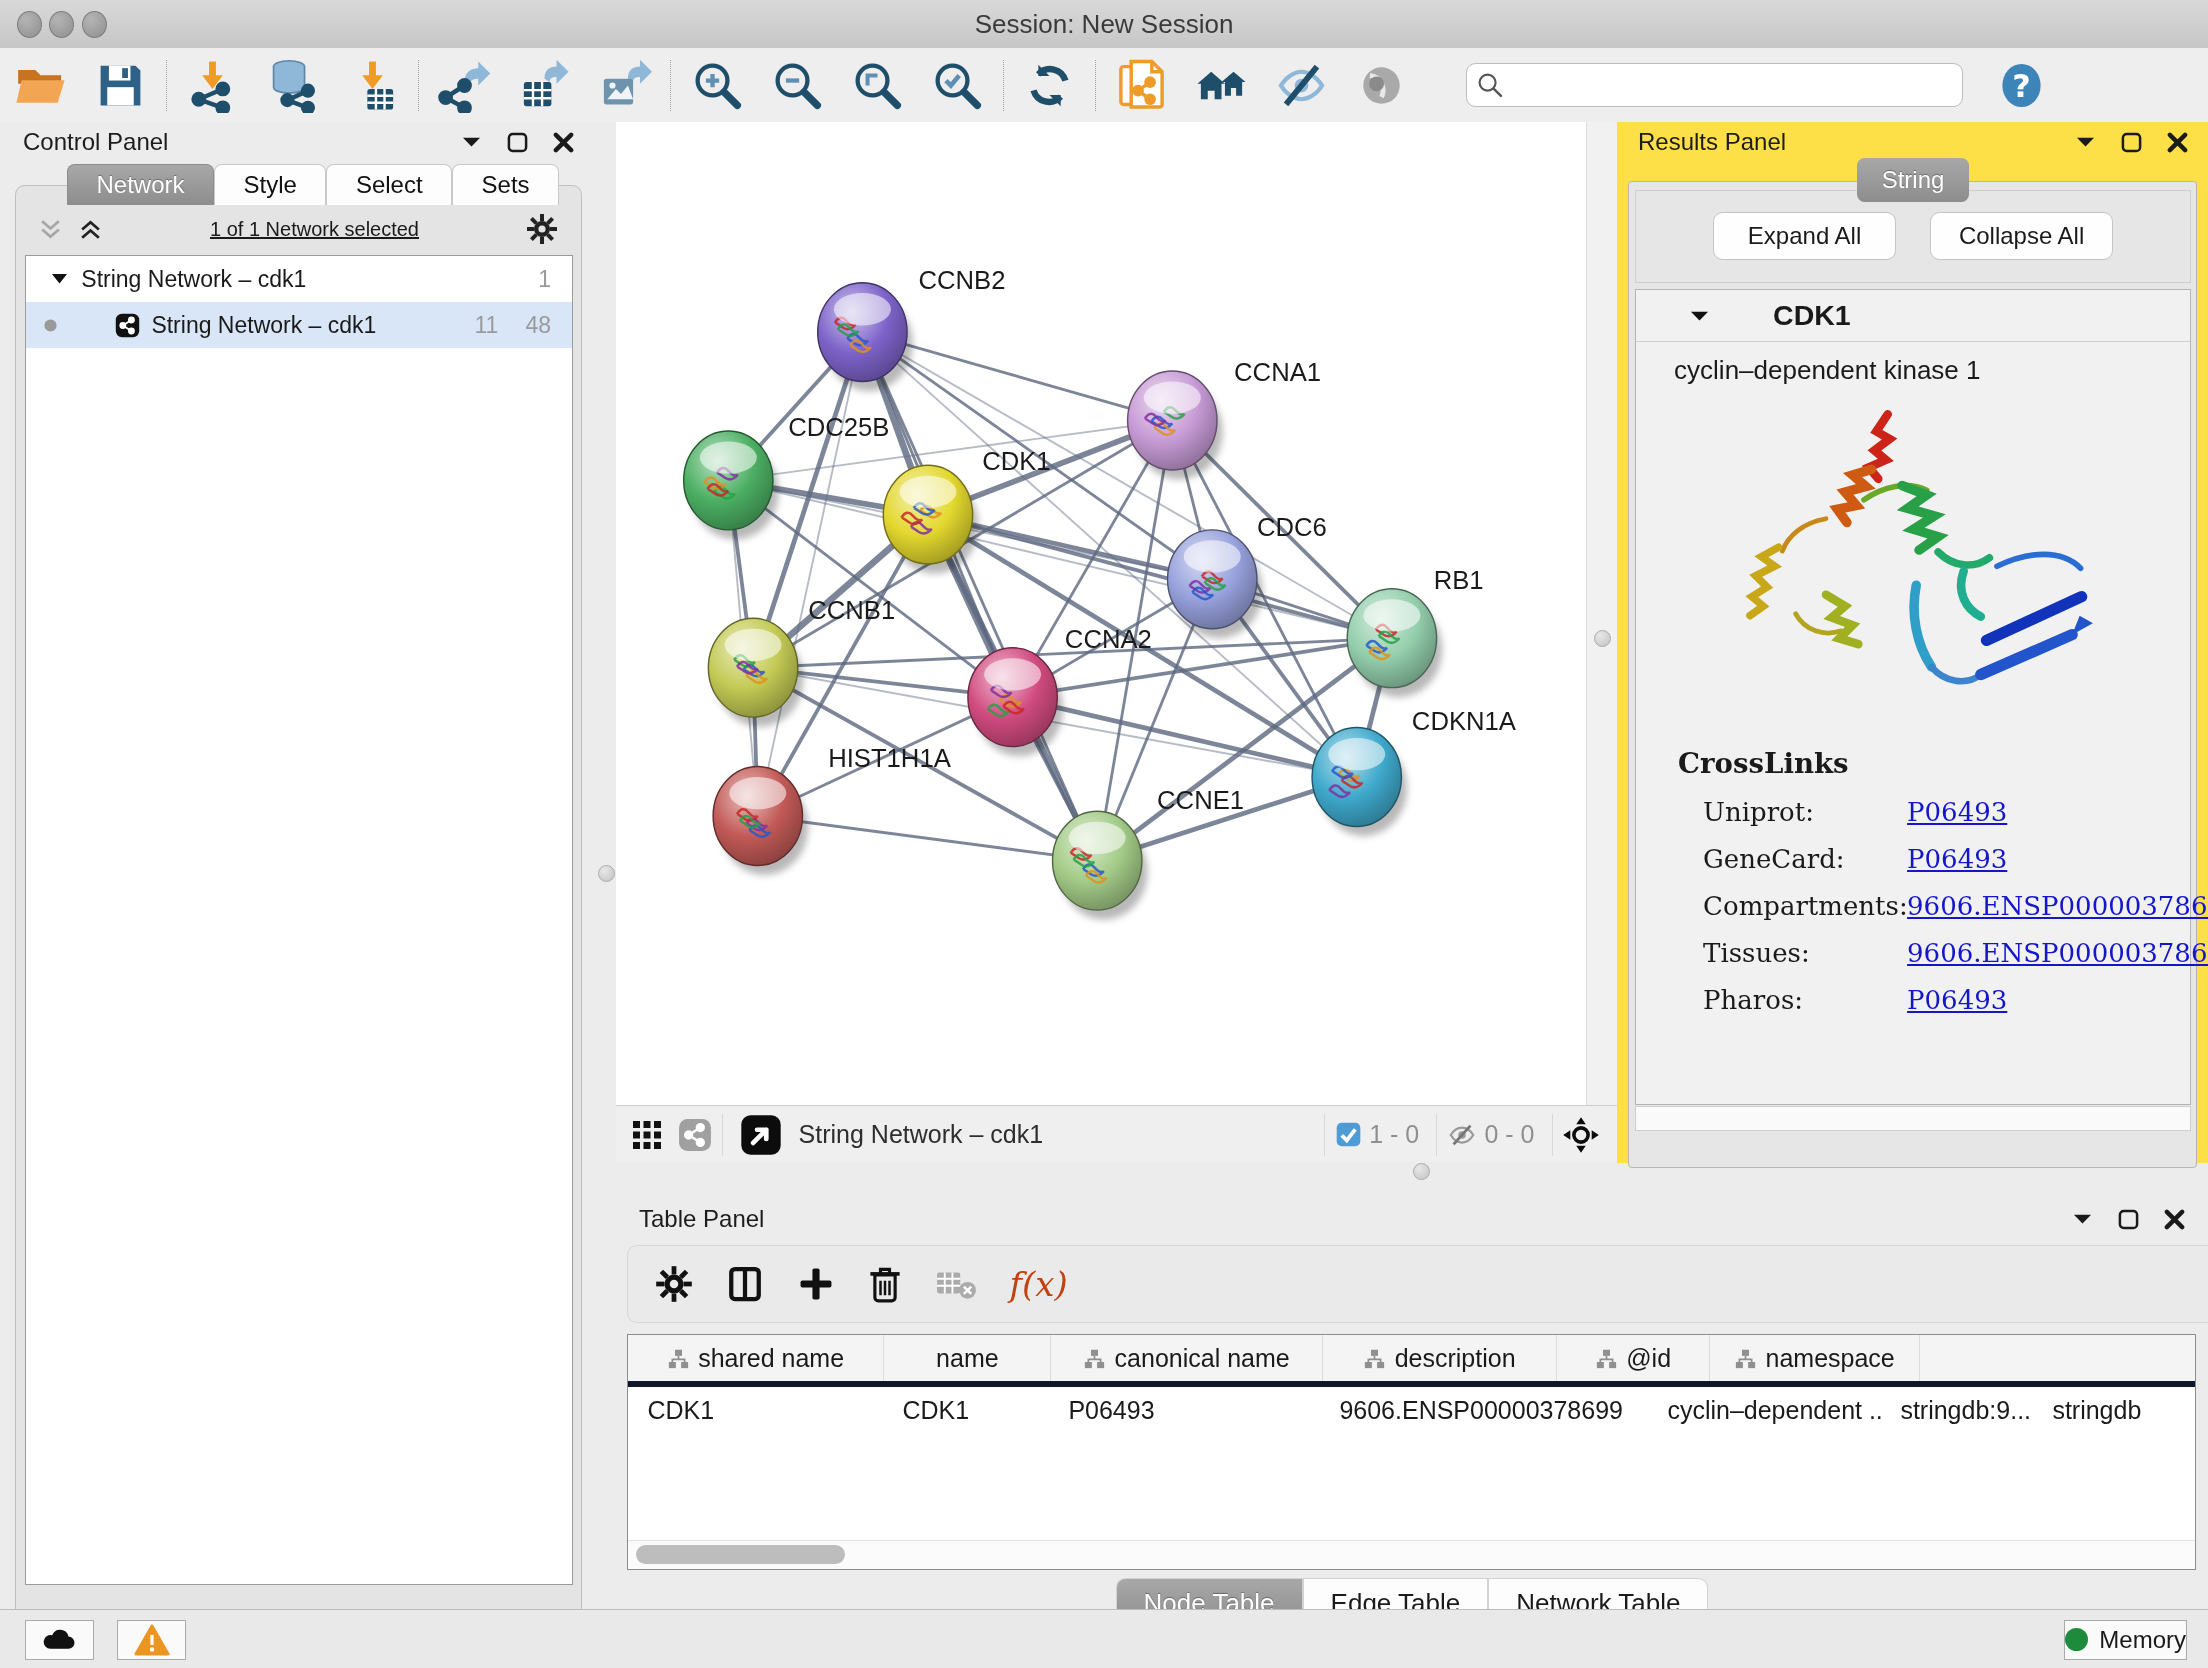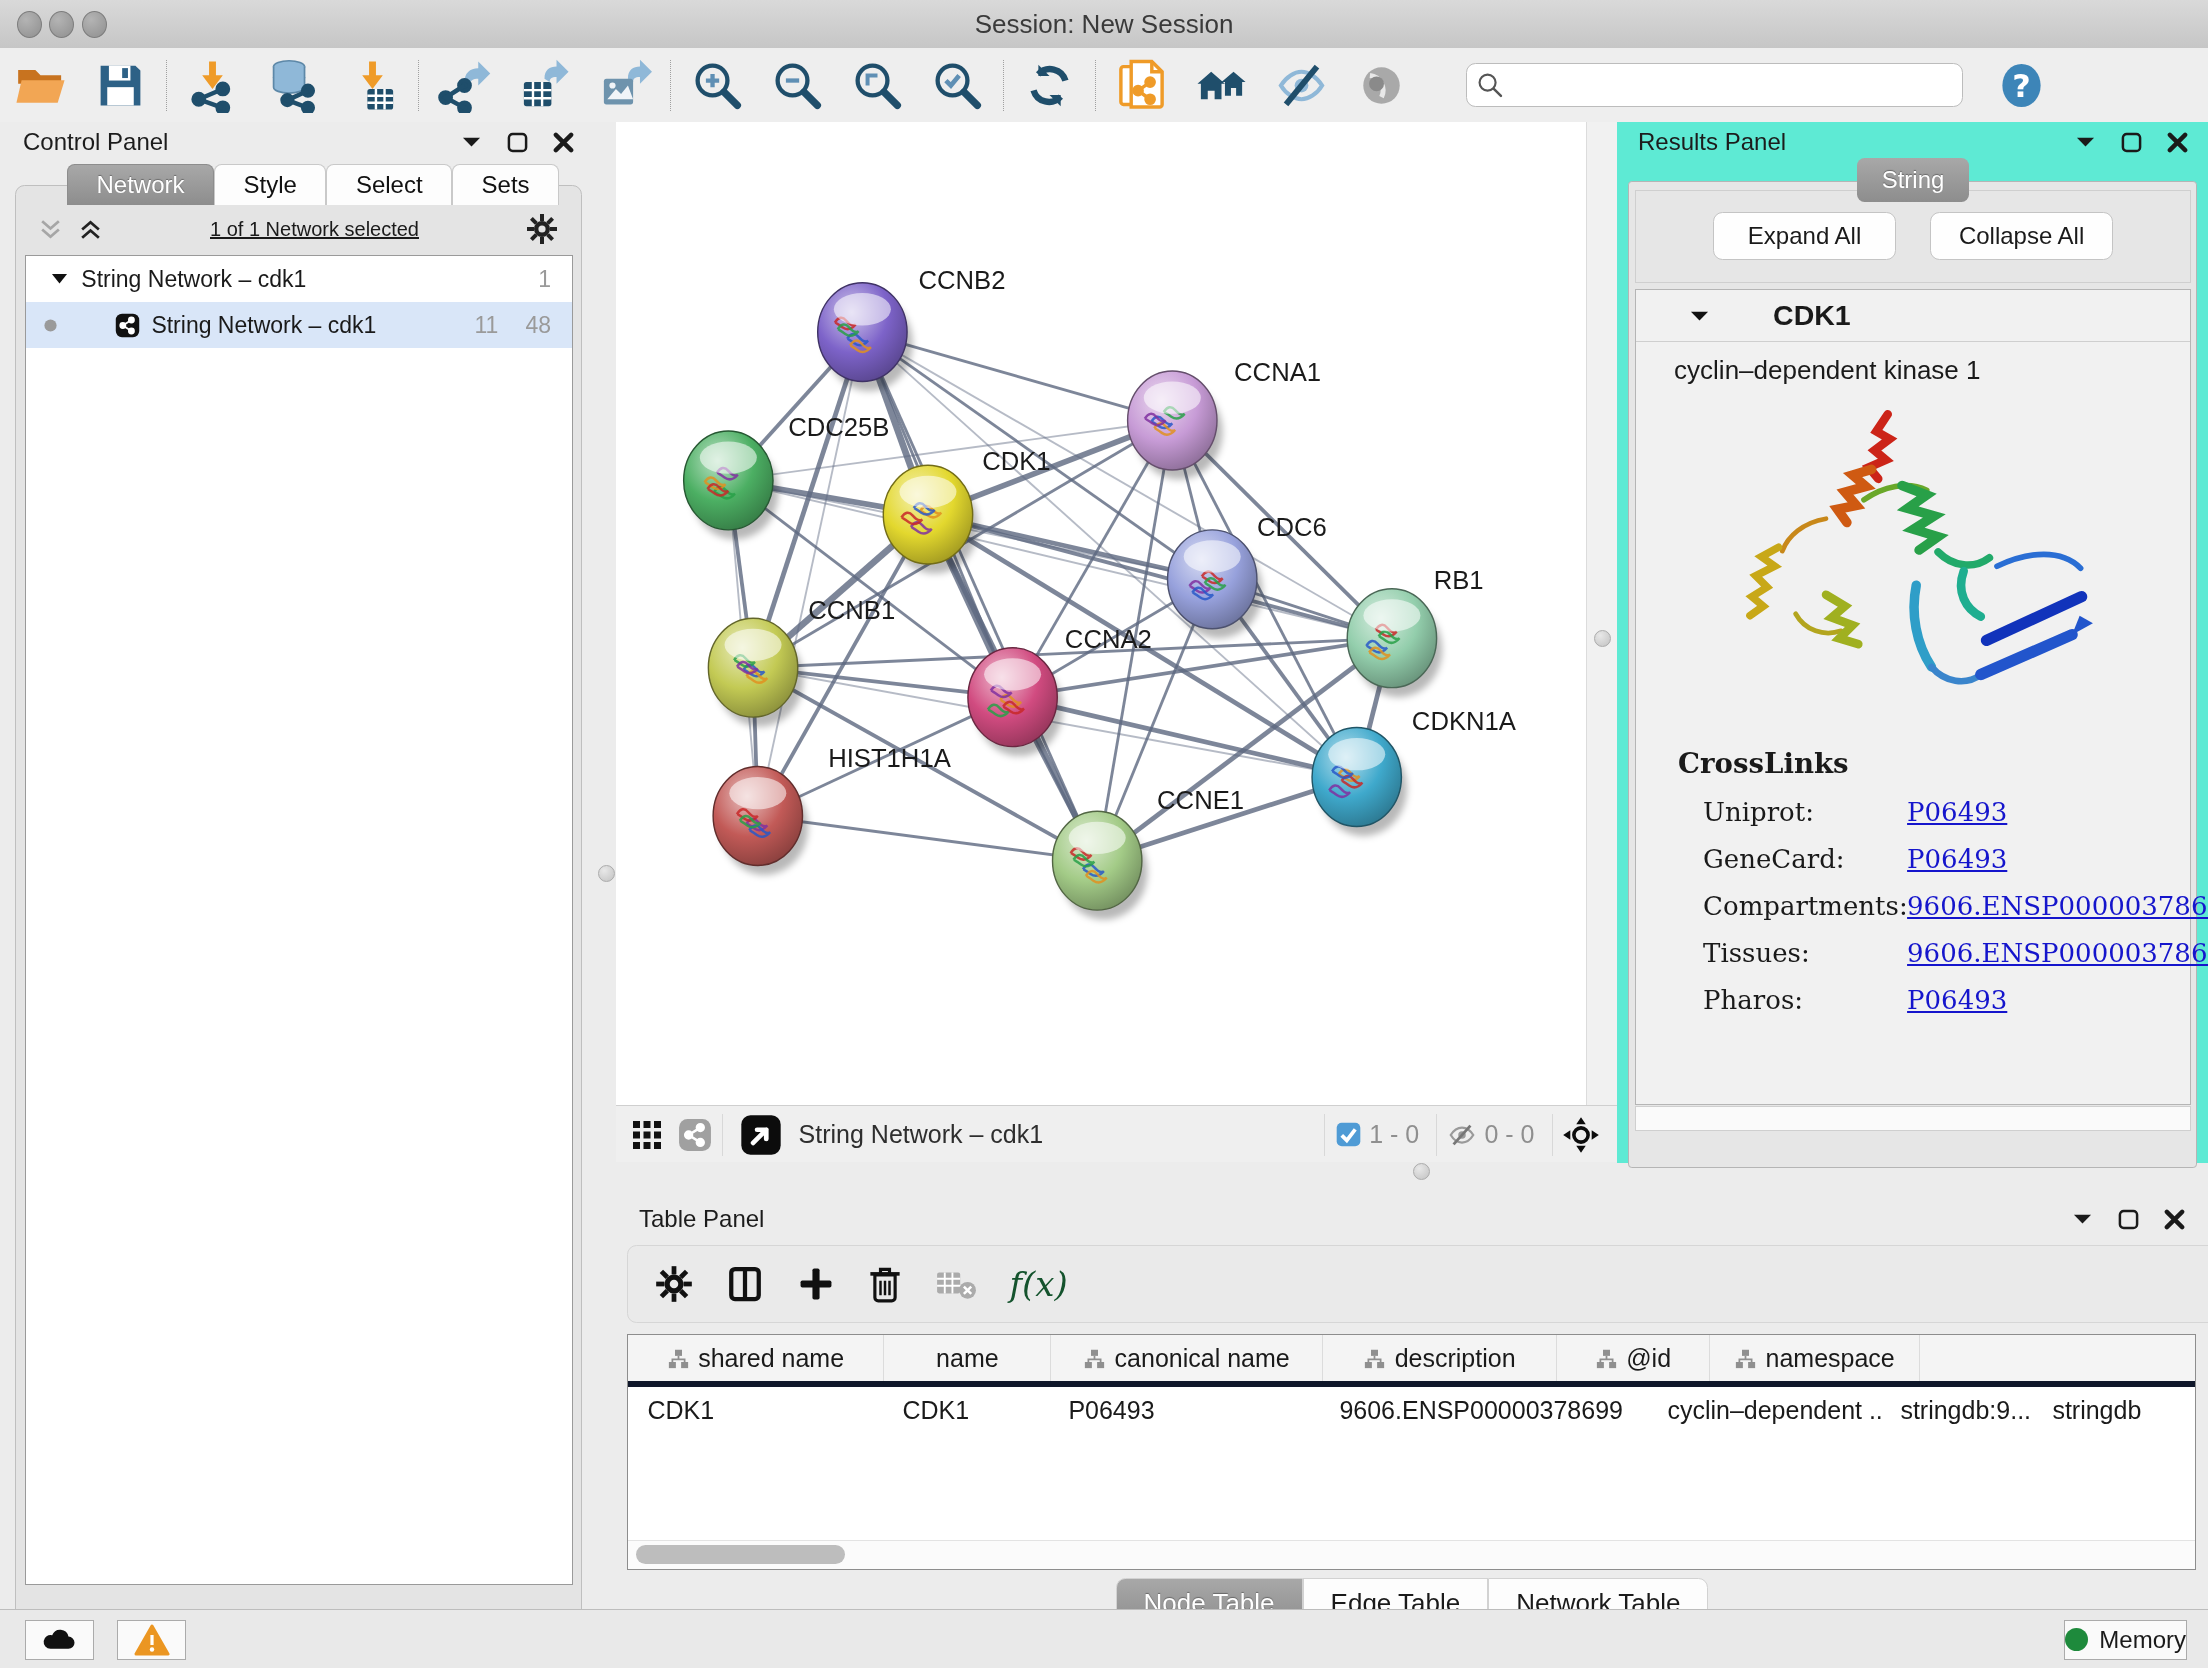--- a/index.html
+++ b/index.html
@@ -51,21 +51,21 @@
     background:radial-gradient(circle at 35% 30%,#e8e8e8,#c2c2c2);border:1px solid #ababab;}
   
   #nav-bar{left:616px;top:1105px;width:1001px;height:57px;background:#efefef;
     border-top:1px solid #cfcfcf;display:flex;align-items:center;}
   .nav-sep{width:0;height:42px;border-left:1px solid #d8d8d8;margin:0 9.5px;}
   #nav-name{font-size:25px;color:#2e2e2e;margin-left:17px;}
   .nav-count{font-size:25px;color:#8f8f8f;margin:0 7.6px;}
   
   #h-split{left:616px;top:1162px;width:1592px;height:17px;background:#ececec;}
   
-  #results-panel{left:1617px;top:122px;width:592px;height:1041px;background:#5eead4;}
+  #results-panel{left:1617px;top:122px;width:592px;height:1041px;background:#fde047;}
   #rp-tab-wrap{position:absolute;left:0;top:36px;width:100%;display:flex;justify-content:center;z-index:2;}
   .rp-tab{height:44px;padding:0 25px;display:flex;align-items:center;font-size:24px;
     background:linear-gradient(#a8a8a8,#8d8d8d);color:#fff;border-radius:7.6px;
     text-shadow:0 -1px 1px rgba(0,0,0,.35);}
   #rp-outer{position:absolute;left:11.4px;top:59px;width:567px;height:985px;background:#e6e6e6;
     border:1px solid #b5b5b5;border-radius:3.8px;}
   #rp-btnrow{position:absolute;left:5.7px;top:7.6px;width:554px;height:91px;border:1px solid #cfcfcf;
     display:flex;align-items:center;justify-content:center;gap:34px;background:#e6e6e6;}
   .rp-btn{min-width:181px;height:46px;background:#fefefe;border:1px solid #c4c4c4;border-radius:9.5px;
     display:flex;align-items:center;justify-content:center;font-size:24px;}
@@ -80,21 +80,21 @@
   #rp-cross-title{font-size:27.6px;font-weight:bold;}
   .cross-row{display:flex;font-size:26px;margin-top:17px;}
   .cross-label{width:204px;margin-left:25px;}
   .cross-link{color:#1515cc;text-decoration:underline;}
   #rp-bottom-strip{position:absolute;left:5.7px;top:924px;width:554px;height:23px;background:#fafafa;
     border:1px solid #cfcfcf;}
   
   #table-panel{left:616px;top:1179px;width:1592px;height:430px;background:#ececec;margin-top:20px;}
   #tp-toolbar{position:absolute;left:11.4px;top:46px;width:1569px;height:76px;background:#eaeaea;
     border:1px solid #d6d6d6;border-radius:9.5px;display:flex;align-items:center;gap:32px;padding-left:27px;}
-  #tp-fx{font-family:"DejaVu Serif",serif;font-style:italic;font-size:34px;color:#14532d;}
+  #tp-fx{font-family:"DejaVu Serif",serif;font-style:italic;font-size:34px;color:#c2410c;}
   #tp-table{position:absolute;left:11.4px;top:135px;width:1567px;height:234px;background:#fff;
     border:1.9px solid #8d8d8d;overflow:hidden;}
   #tp-header{display:flex;height:46px;background:#f4f4f4;border-bottom:6px solid #0f172a;}
   .th{display:flex;align-items:center;justify-content:center;gap:9.5px;font-size:25px;
     border-right:1px solid #dcdcdc;flex:0 0 auto;overflow:hidden;white-space:nowrap;}
   #tp-row{display:flex;height:46px;background:#fff;}
   .td{display:flex;align-items:center;font-size:25px;padding-left:19px;flex:0 0 auto;
     overflow:hidden;white-space:nowrap;}
   #tp-hscroll{position:absolute;left:0;bottom:0;width:100%;height:28.5px;background:#fbfbfb;
     border-top:1px solid #e3e3e3;}

